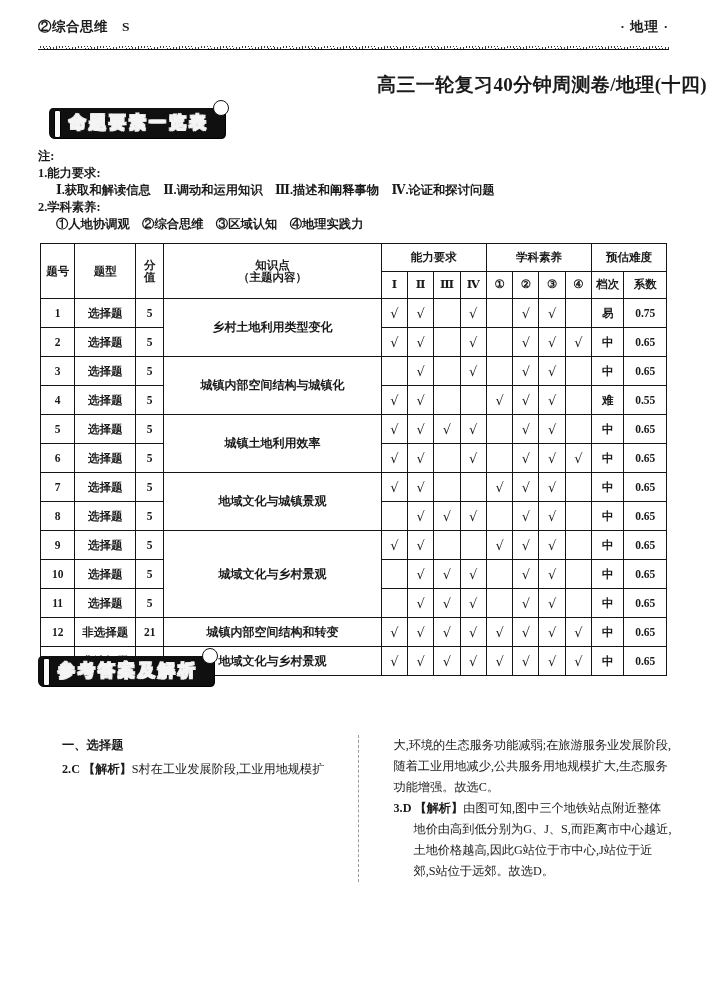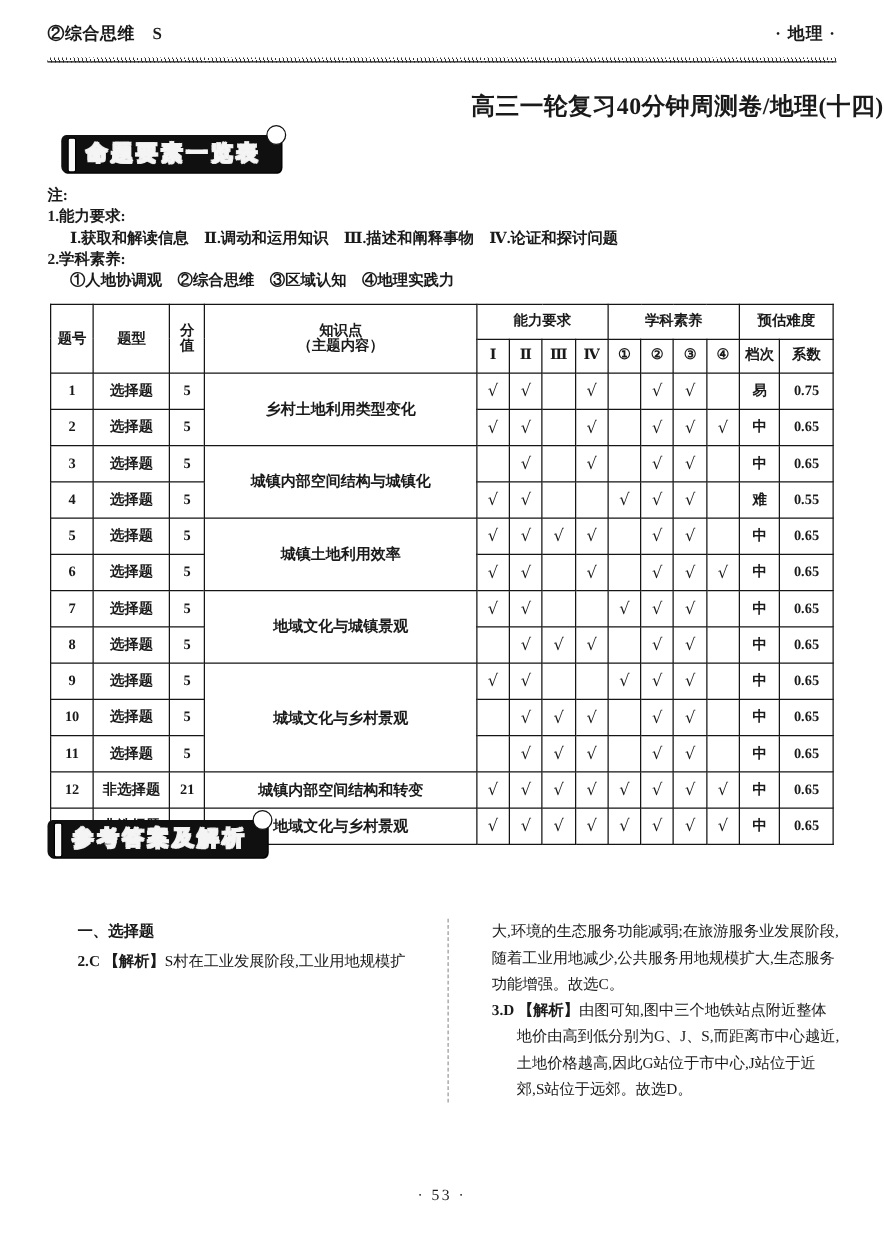--- a/index.html
+++ b/index.html
@@ -510,15 +510,14 @@
         </div>
     </div>
     <div class="ans-col right">
       <div id="ans-right">
           <div class="ans-item"><span class="ans-body">大,环境的生态服务功能减弱;在旅游服务业发展阶段,随着工业用地减少,公共服务用地规模扩大,生态服务功能增强。故选C。</span></div>
           <div class="ans-item hang"><span class="lead">3.D </span><span class="tag">【解析】</span><span class="ans-body">由图可知,图中三个地铁站点附近整体地价由高到低分别为G、J、S,而距离市中心越近,土地价格越高,因此G站位于市中心,J站位于近郊,S站位于远郊。故选D。</span></div>
         </div>
     </div>
   </div>
 
-  <div class="footer">· 53 ·</div>
 
 </div>
 
 </body></html>

